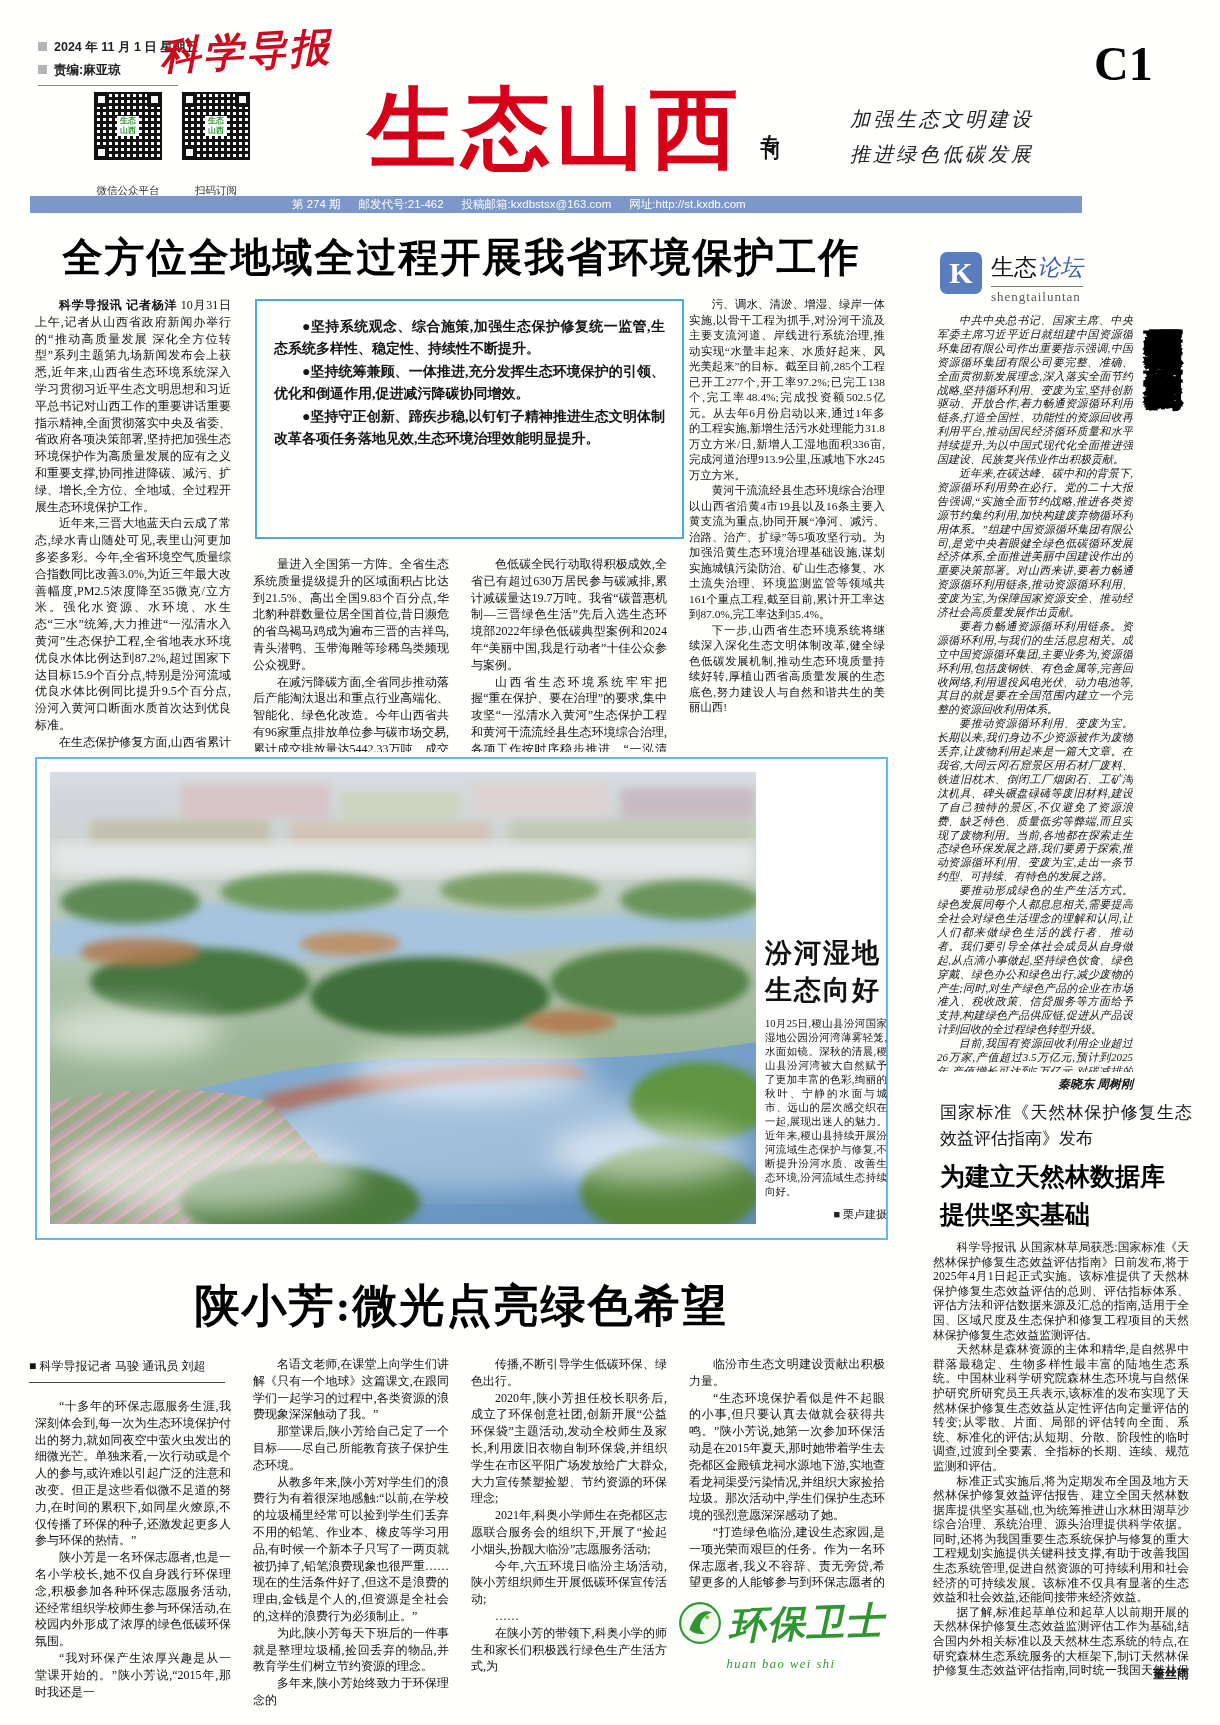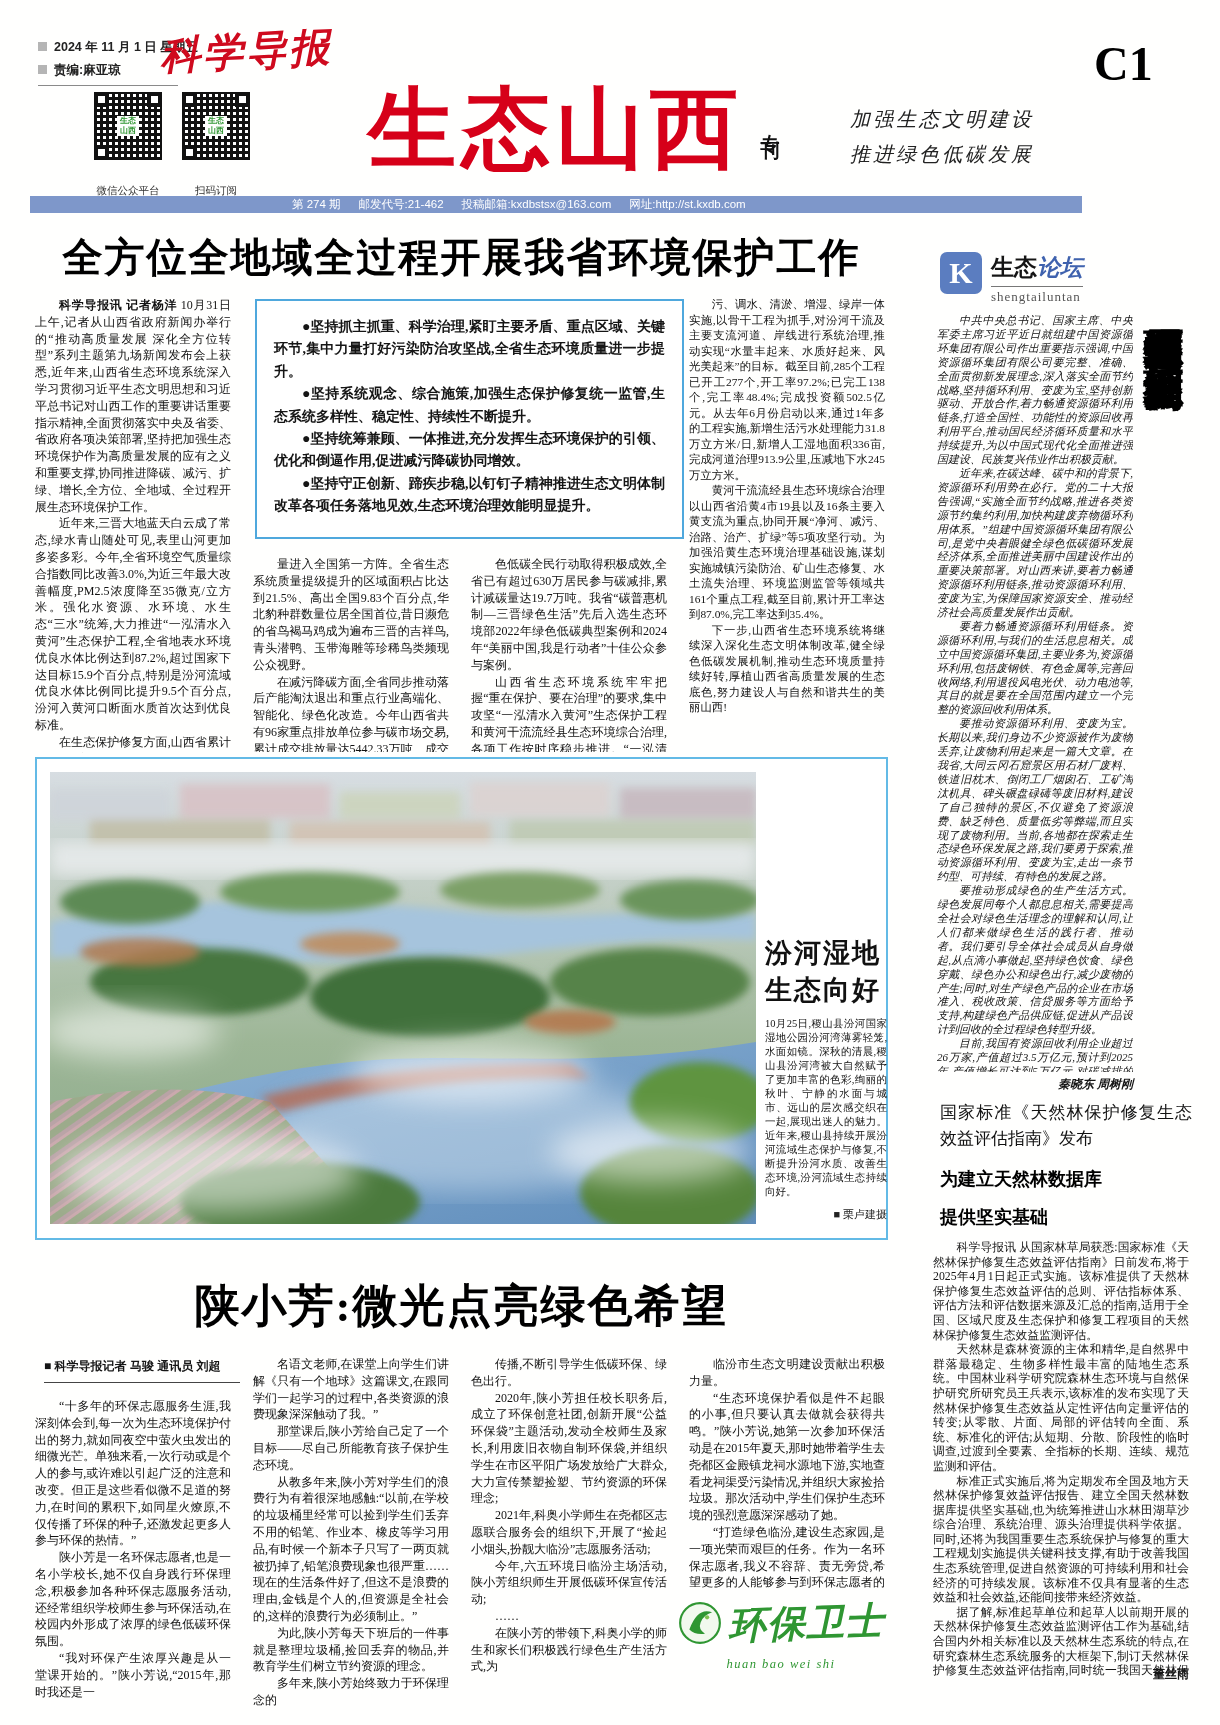--- a/index.html
+++ b/index.html
@@ -47,47 +47,47 @@
   .photo-box{left:35px;top:757px;width:853px;height:483px;border:2px solid #63bae6;background:#fff}
   .photo{position:absolute;left:13px;top:13px;width:706px;height:452px;display:block}
   .cap-title{position:absolute;left:728px;top:176px;width:122px;font-size:27px;line-height:37px;
              font-weight:900;color:#111;letter-spacing:2px}
   .cap-body{position:absolute;left:728px;top:258px;width:122px;height:186px;overflow:hidden;
             font-size:10.5px;line-height:14px;text-align:justify}
   .cap-credit{position:absolute;left:700px;top:448px;width:150px;text-align:right;font-size:11px;color:#222}
   
   .bottom-headline{left:35px;top:1276px;width:853px;text-align:center;font-size:45px;font-weight:900;
                    letter-spacing:2px;color:#000;white-space:nowrap}
-  .byline{left:44px;top:1358px;width:196px;font-size:12px;font-weight:700;
+  .byline{left:29px;top:1358px;width:196px;font-size:12px;font-weight:400;
           font-family:"Liberation Sans",sans-serif;padding-bottom:7px;border-bottom:1.5px solid #444;white-space:nowrap}
   .bc1{left:35px;top:1398px;height:314px}
   .bc2{left:253px;top:1356px;height:356px}
   .bc3{left:471px;top:1356px;height:356px}
   .bc4{left:689px;top:1356px;height:232px}
   .emblem{left:678px;top:1592px;width:206px;text-align:center}
   .emblem-row{display:flex;align-items:center;justify-content:center;gap:6px}
   .emblem-name{font-size:38px;font-weight:900;font-style:italic;color:#2f9632;letter-spacing:1px;
                transform:rotate(-2deg);white-space:nowrap}
   .emblem-pinyin{margin-top:3px;font-size:12.5px;letter-spacing:1.5px;color:#2f9632;font-style:italic}
   
   .forum-header{left:940px;top:252px;display:flex;gap:9px;align-items:flex-start}
   .k-badge{width:42px;height:42px;background:#5b7dc0;border-radius:7px;color:#fff;font-size:30px;
            font-weight:900;display:flex;align-items:center;justify-content:center;font-family:"Liberation Serif",serif}
-  .forum-name{font-size:23px;font-weight:700;font-family:"Liberation Sans",sans-serif;white-space:nowrap}
+  .forum-name{font-size:23px;font-weight:400;font-family:"Liberation Sans",sans-serif;white-space:nowrap}
   .forum-name .blue{color:#3f62ae;font-style:italic}
   .forum-pinyin{font-size:13px;color:#555;border-top:1px solid #777;margin-top:3px;padding-top:2px;letter-spacing:1px}
   .forum-body{left:937px;top:314px;width:196px;height:758px;overflow:hidden;font-style:italic;
               font-size:11px;line-height:13.9px;text-align:justify;color:#111}
   .forum-body p{margin:0;text-indent:2em}
   .forum-authors{left:937px;top:1076px;width:196px;text-align:right;font-size:12px;font-weight:700;font-style:italic}
   .vertical-title{left:1136px;top:298px;height:782px;writing-mode:vertical-rl;font-size:40px;font-weight:900;
                   color:#000;letter-spacing:0;white-space:nowrap}
   .std-kicker{left:940px;top:1100px;width:252px;font-size:17px;line-height:26px;color:#111;text-align:justify}
-  .std-headline{left:940px;top:1160px;font-size:18px;line-height:38px;font-weight:800;
-                font-family:Liberation Serif, serif;color:#000;white-space:nowrap}
+  .std-headline{left:940px;top:1160px;font-size:25px;line-height:38px;font-weight:800;
+                font-family:Liberation Mono, monospace;color:#000;white-space:nowrap}
   .std-body{left:933px;top:1240px;width:256px;height:438px;overflow:hidden;font-size:11.8px;line-height:14.6px;text-align:justify}
   .std-body p{margin:0;text-indent:2em}
   .std-author{left:933px;top:1666px;width:256px;text-align:right;font-size:12px;font-weight:700}
 </style>
 </head>
 <body>
 
 <div class="page">
 
   <div class="abs meta">
@@ -138,21 +138,20 @@
 
   <div class="col mc1">
     <p><b>科学导报讯 记者杨洋</b><span> 10月31日上午,记者从山西省政府新闻办举行的“推动高质量发展 深化全方位转型”系列主题第九场新闻发布会上获悉,近年来,山西省生态环境系统深入学习贯彻习近平生态文明思想和习近平总书记对山西工作的重要讲话重要指示精神,全面贯彻落实中央及省委、省政府各项决策部署,坚持把加强生态环境保护作为高质量发展的应有之义和重要支撑,协同推进降碳、减污、扩绿、增长,全方位、全地域、全过程开展生态环境保护工作。</span></p>
     <div>
         <p>近年来,三晋大地蓝天白云成了常态,绿水青山随处可见,表里山河更加多姿多彩。今年,全省环境空气质量综合指数同比改善3.0%,为近三年最大改善幅度,PM2.5浓度降至35微克/立方米。强化水资源、水环境、水生态“三水”统筹,大力推进“一泓清水入黄河”生态保护工程,全省地表水环境优良水体比例达到87.2%,超过国家下达目标15.9个百分点,特别是汾河流域优良水体比例同比提升9.5个百分点,汾河入黄河口断面水质首次达到优良标准。</p>
         <p>在生态保护修复方面,山西省累计创建国家生态文明建设示范区15个、“绿水青山就是金山银山”实践创新基地8个,创建数</p>
       </div>
   </div>
 
   <div class="abs highlight-box">
-      <p>●坚持抓主抓重、科学治理,紧盯主要矛盾、重点区域、关键环节,集中力量打好污染防治攻坚战,全省生态环境质量进一步提升。</p>
       <p>●坚持系统观念、综合施策,加强生态保护修复统一监管,生态系统多样性、稳定性、持续性不断提升。</p>
       <p>●坚持统筹兼顾、一体推进,充分发挥生态环境保护的引领、优化和倒逼作用,促进减污降碳协同增效。</p>
       <p>●坚持守正创新、蹄疾步稳,以钉钉子精神推进生态文明体制改革各项任务落地见效,生态环境治理效能明显提升。</p>
     </div>
 
   <div class="col mc2">
       <p>量进入全国第一方阵。全省生态系统质量提级提升的区域面积占比达到21.5%、高出全国9.83个百分点,华北豹种群数量位居全国首位,昔日濒危的省鸟褐马鸡成为遍布三晋的吉祥鸟,青头潜鸭、玉带海雕等珍稀鸟类频现公众视野。</p>
       <p>在减污降碳方面,全省同步推动落后产能淘汰退出和重点行业高端化、智能化、绿色化改造。今年山西省共有96家重点排放单位参与碳市场交易,累计成交排放量达5442.33万吨、成交额达32.09亿元。此外,绿</p>
     </div>
   <div class="col mc3">

